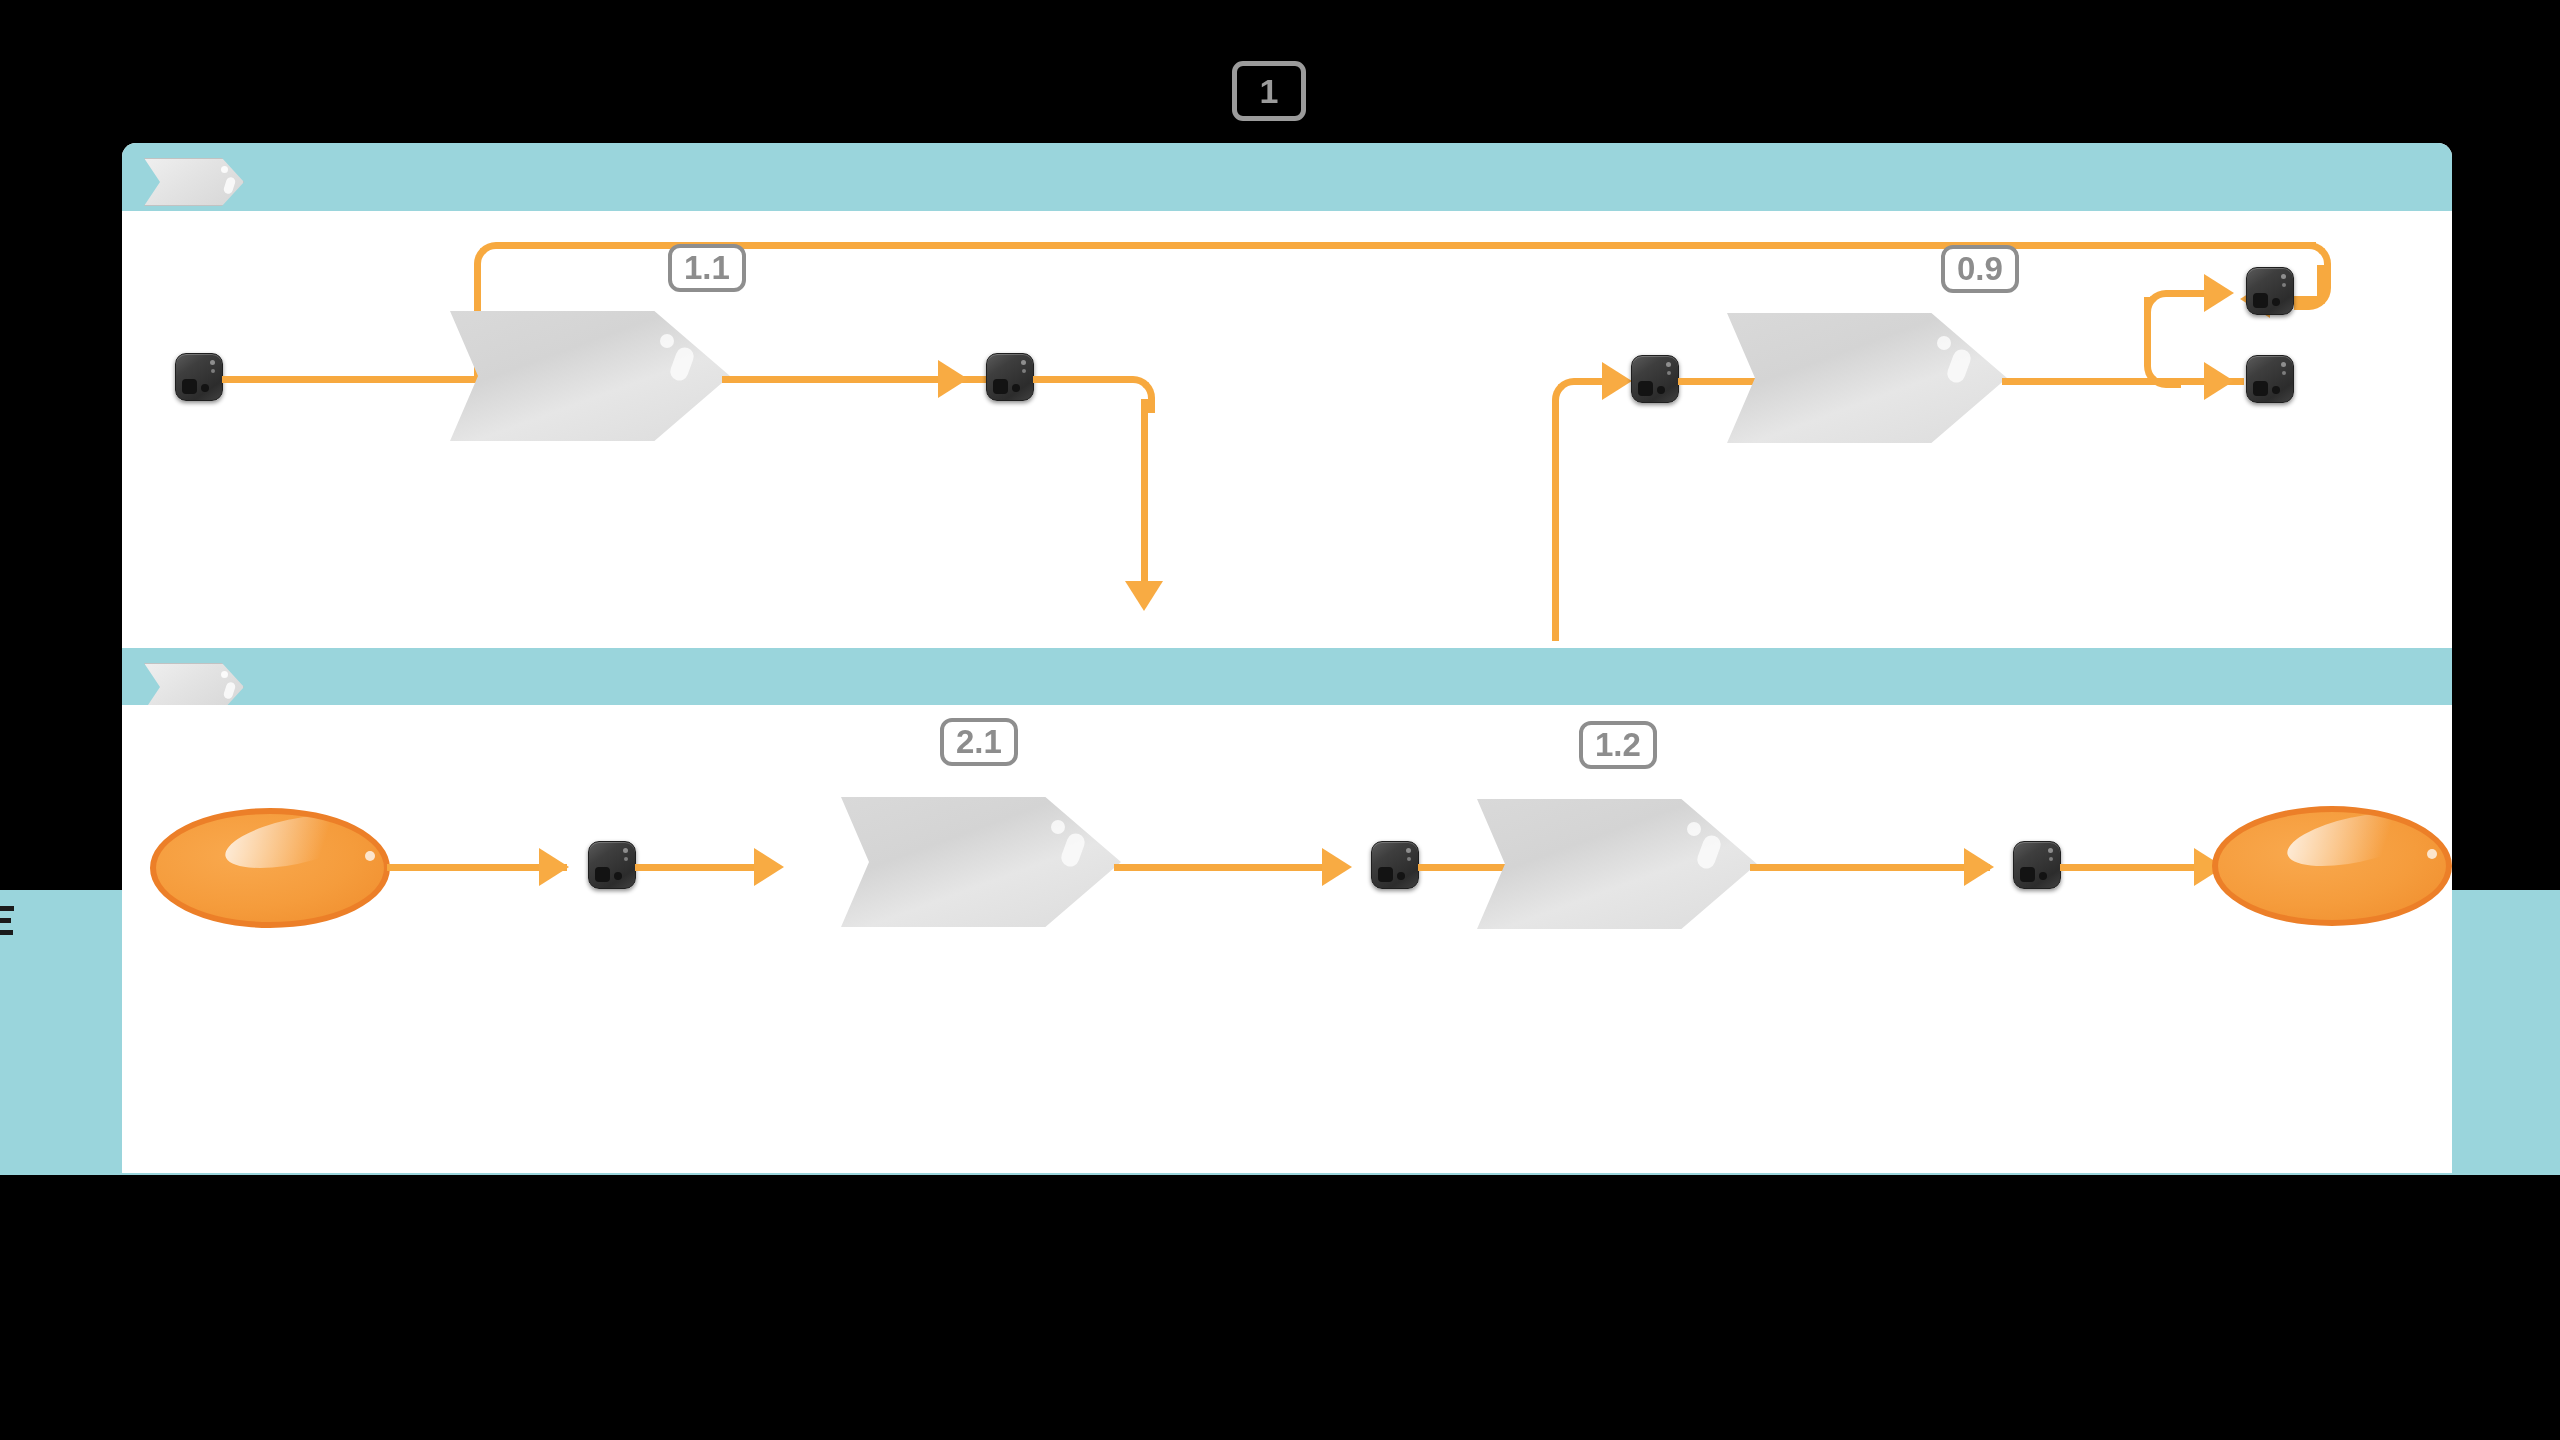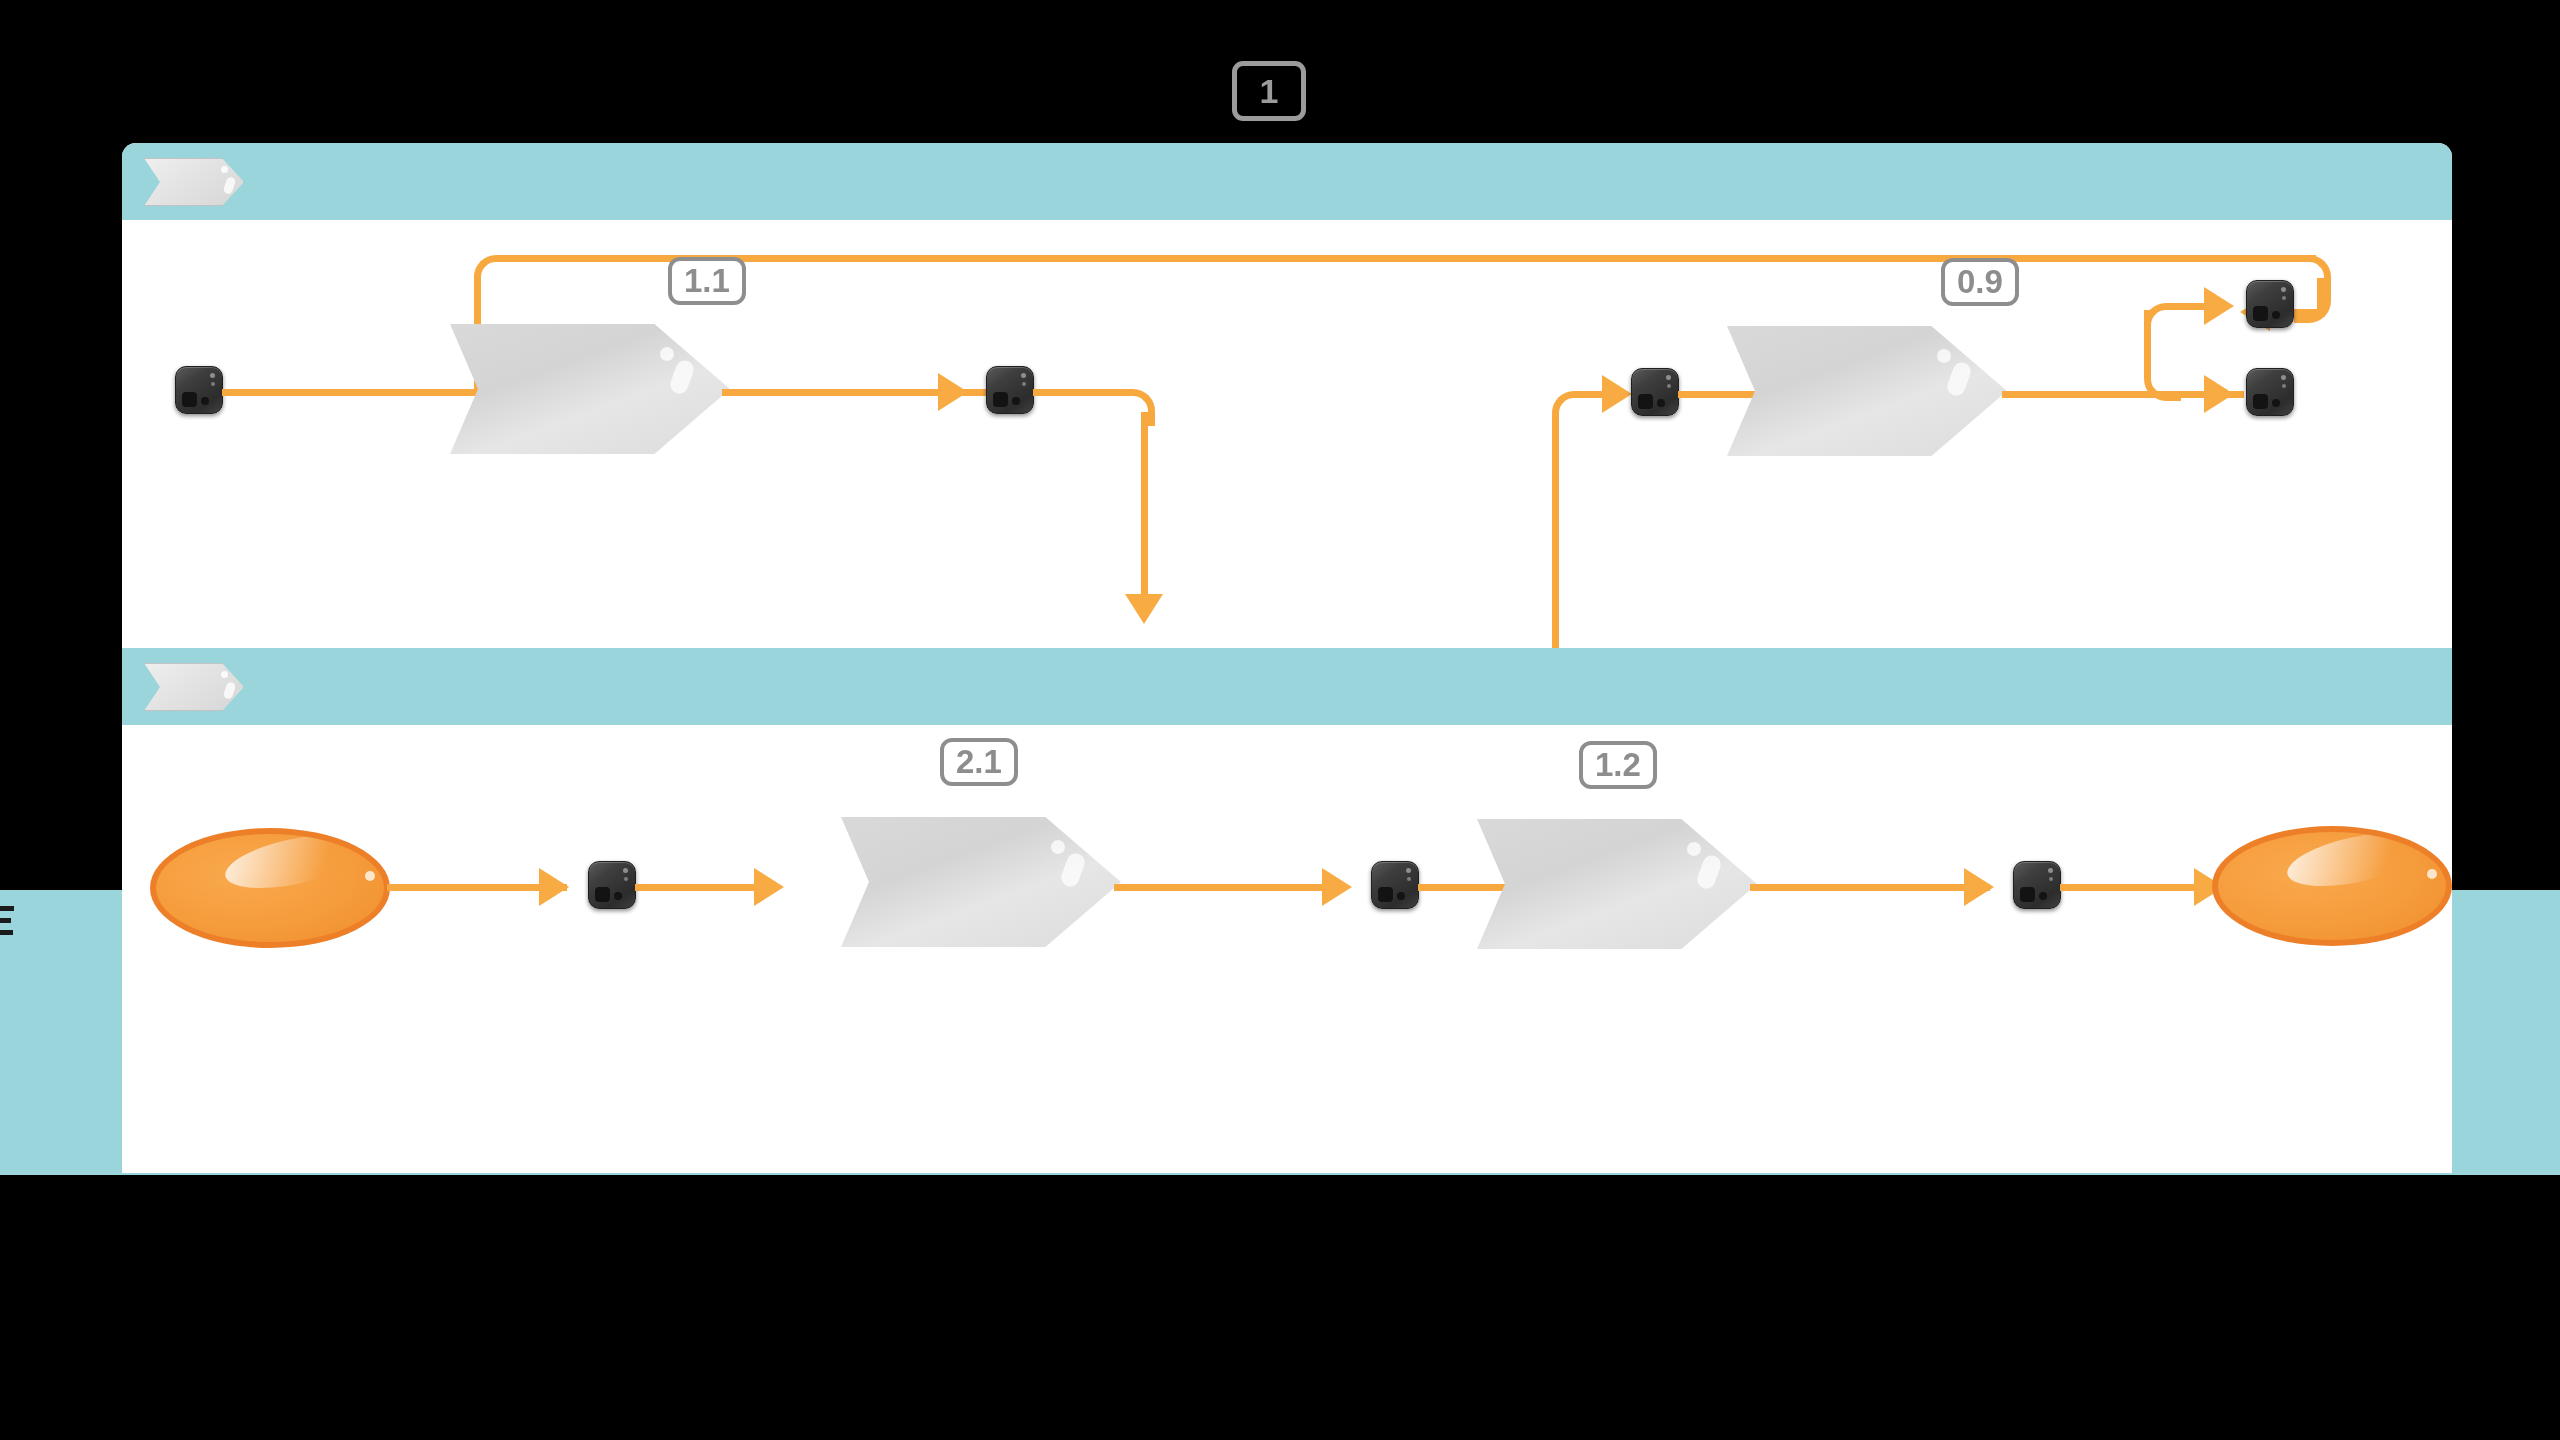--- a/index.html
+++ b/index.html
@@ -16,22 +16,22 @@
   
   #diagram-card{position:absolute;left:122px;top:143px;width:2330px;height:1030px;
       background:#ffffff;border-radius:14px 14px 0 0;overflow:hidden;}
 
   
   .lane-header{position:absolute;left:0;width:2330px;height:77px;background:#9ad5dc;}
   #lane-header-1{top:0;}
   #lane-header-2{top:505px;}
 
   .lane-body{position:absolute;left:0;width:2330px;background:#ffffff;}
-  #lane-body-1{top:81px;height:428px;}
-  #lane-body-2{top:582px;height:448px;}
+  #lane-body-1{top:68px;height:428px;}
+  #lane-body-2{top:562px;height:448px;}
 
   
   .lane-flag{position:absolute;left:22px;top:15px;width:100px;height:48px;}
   .lane-flag .flag-body{
       position:absolute;inset:0;
       background:linear-gradient(145deg,#efefef 0%,#e3e3e3 45%,#d6d6d6 100%);
       border:1px solid #c2c2c2;
       clip-path:polygon(0 0,78% 0,100% 50%,78% 100%,0 100%,16% 50%);
   }
   .lane-flag .dot-a{position:absolute;right:16px;top:8px;width:7px;height:7px;border-radius:50%;

